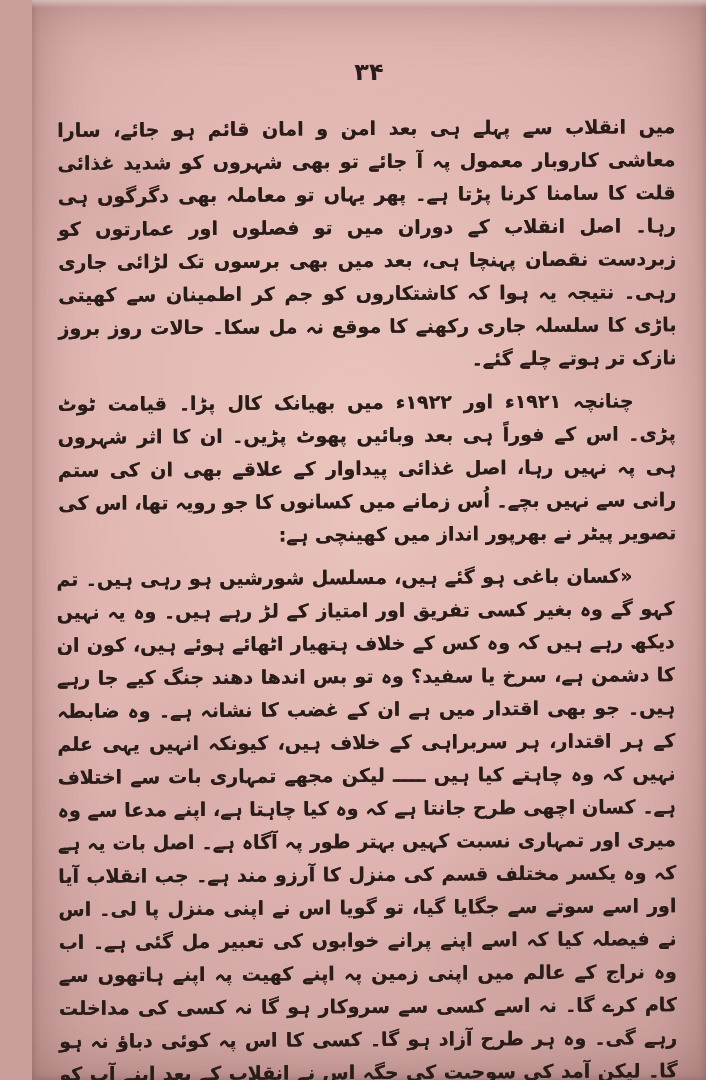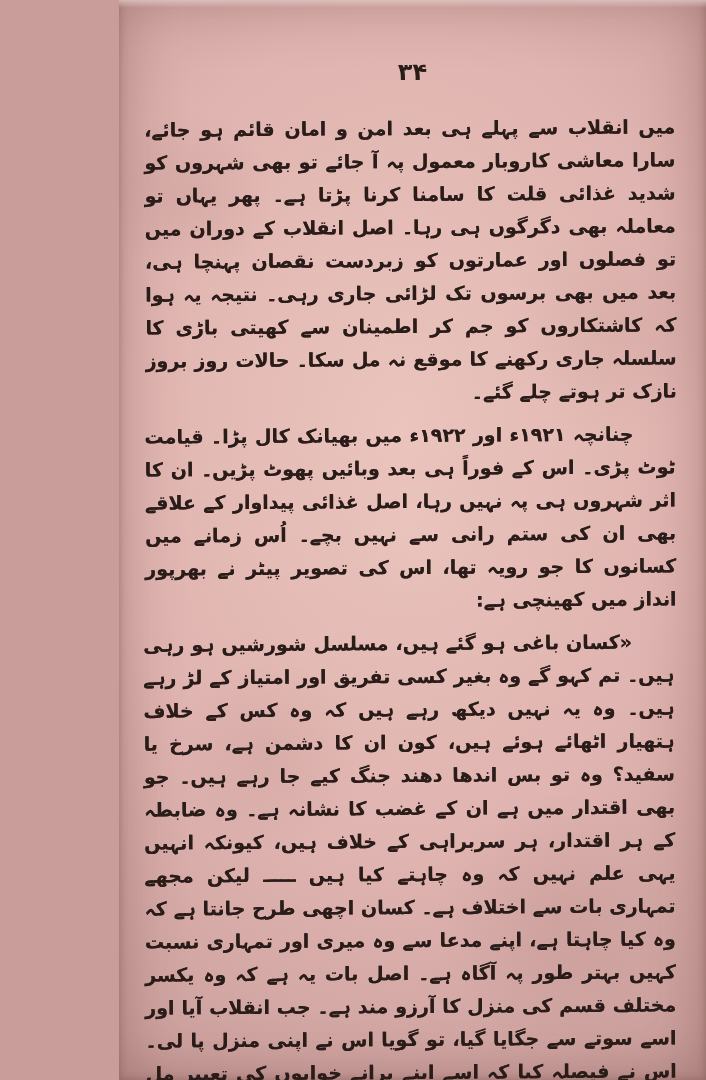--- a/index.html
+++ b/index.html
@@ -9,21 +9,21 @@
     --ink:#2a1c19;
   }
   *{margin:0;padding:0;box-sizing:border-box;}
   html,body{width:706px;height:1080px;overflow:hidden;}
   body{
     background:var(--paper-dark);
     font-family:"DejaVu Sans", sans-serif;
   }
   .page{
     position:relative;
-    width:587px;
+    width:674px;
     height:1080px;
     background:
       radial-gradient(ellipse 90% 70% at 48% 40%, var(--paper-light) 0%, var(--paper) 55%, var(--paper-dark) 100%);
     box-shadow: inset 0 0 60px rgba(90,50,45,.35), inset 0 0 8px rgba(70,35,30,.3);
     color:var(--ink);
     direction:rtl;
   }
   .scan-top-edge{
     position:absolute;top:0;left:0;right:0;height:8px;
     background:linear-gradient(to bottom, rgba(250,240,235,.55), rgba(250,240,235,0));

